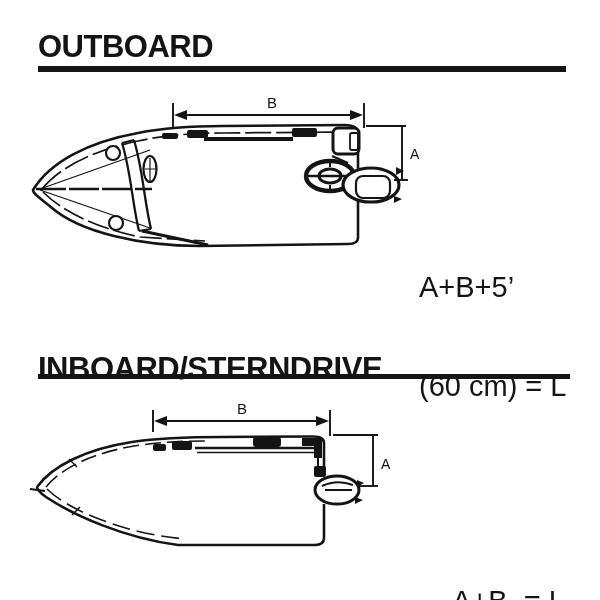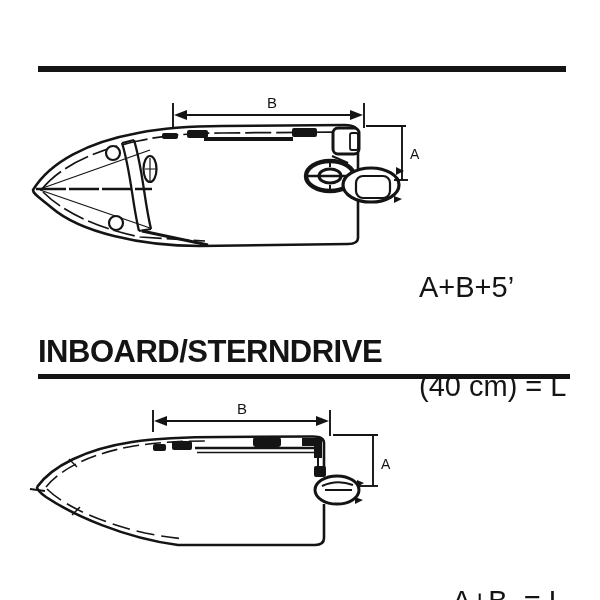--- a/index.html
+++ b/index.html
@@ -21,20 +21,21 @@
     font-family:"Liberation Sans",sans-serif;fill:#141414;
   }
   .dimlabel{font-size:15px;}
   .dimlabel-a{font-size:14px;}
 </style>
 </head>
 <body>
 
 <div class="canvas">
 
+  <div class="sec-title" style="left:38px;top:30px;">OUTBOARD</div>
   <div class="rule" style="left:38px;top:66px;width:528px;height:6px;"></div>
 
   <svg class="draw" style="left:25px;top:88px;" width="405" height="215" viewBox="25 88 405 215">
 
     <g>
       <path d="M33,190 C50,162 88,142 138,133 C168,127 196,126 222,126 L345,125 Q358,125 358,134 L358,238 Q358,244 348,244 L200,246 C140,246 80,232 52,208 C40,198 33,194 33,190 Z" fill="#ffffff" stroke="#141414" stroke-width="2.6"></path>
       <path d="M42,189 C60,167 92,151 138,141 C165,135 195,133 222,133 L338,132" fill="none" stroke="#141414" stroke-width="1.7" stroke-dasharray="26 5"></path>
       <path d="M43,192 C62,211 96,228 140,237 L205,241" fill="none" stroke="#141414" stroke-width="1.7" stroke-dasharray="22 5"></path>
       <path d="M36,189 L152,189" fill="none" stroke="#141414" stroke-width="2.4" stroke-dasharray="30 3"></path>
       <path d="M40,189 L150,150" fill="none" stroke="#141414" stroke-width="1.3"></path>
@@ -95,24 +96,24 @@
     <g>
       <path d="M366,126 L406,126" stroke="#141414" stroke-width="1.9" fill="none"></path>
       <path d="M402,126 L402,180" stroke="#141414" stroke-width="1.9" fill="none"></path>
       <path d="M394,180 L408,180" stroke="#141414" stroke-width="1.9" fill="none"></path>
       <text class="dimlabel-a" x="410" y="159">A</text>
     </g>
   </svg>
 
   <div class="formula" style="left:419px;top:205px;">
     <div>A+B+5’</div>
-    <div>(40 cm) = L</div>
+    <div>(60 cm) = L</div>
   </div>
 
-  <div class="sec-title" style="left:38px;top:335px;">INBOARD/STERNDRIVE</div>
+  <div class="sec-title" style="left:38px;top:352px;">INBOARD/STERNDRIVE</div>
   <div class="rule" style="left:38px;top:374px;width:532px;height:5px;"></div>
 
   <svg class="draw" style="left:25px;top:398px;" width="375" height="160" viewBox="25 398 375 160">
 
     <g>
       <path d="M37,487 C52,466 86,449 132,442 C162,437.5 192,437 222,437 L313,436.5 Q324,436.5 324,443 L324,471 M324,504 L324,538 Q324,545 315,545 L178,545 C124,538 73,515 46,497 C39,492 37,489 37,487" fill="none" stroke="#141414" stroke-width="2.6"></path>
       <path d="M46,487 C60,469 92,453 134,446 C160,442 184,441 205,441" fill="none" stroke="#141414" stroke-width="1.6" stroke-dasharray="16 6"></path>
       <path d="M47,489 C63,505 98,522 145,533 C160,536 172,538 186,539" fill="none" stroke="#141414" stroke-width="1.6" stroke-dasharray="18 7"></path>
       <path d="M30,489 L45,491" stroke="#141414" stroke-width="2.2" fill="none"></path>
       <path d="M69,459 L77,467" stroke="#141414" stroke-width="1.5" fill="none"></path>

